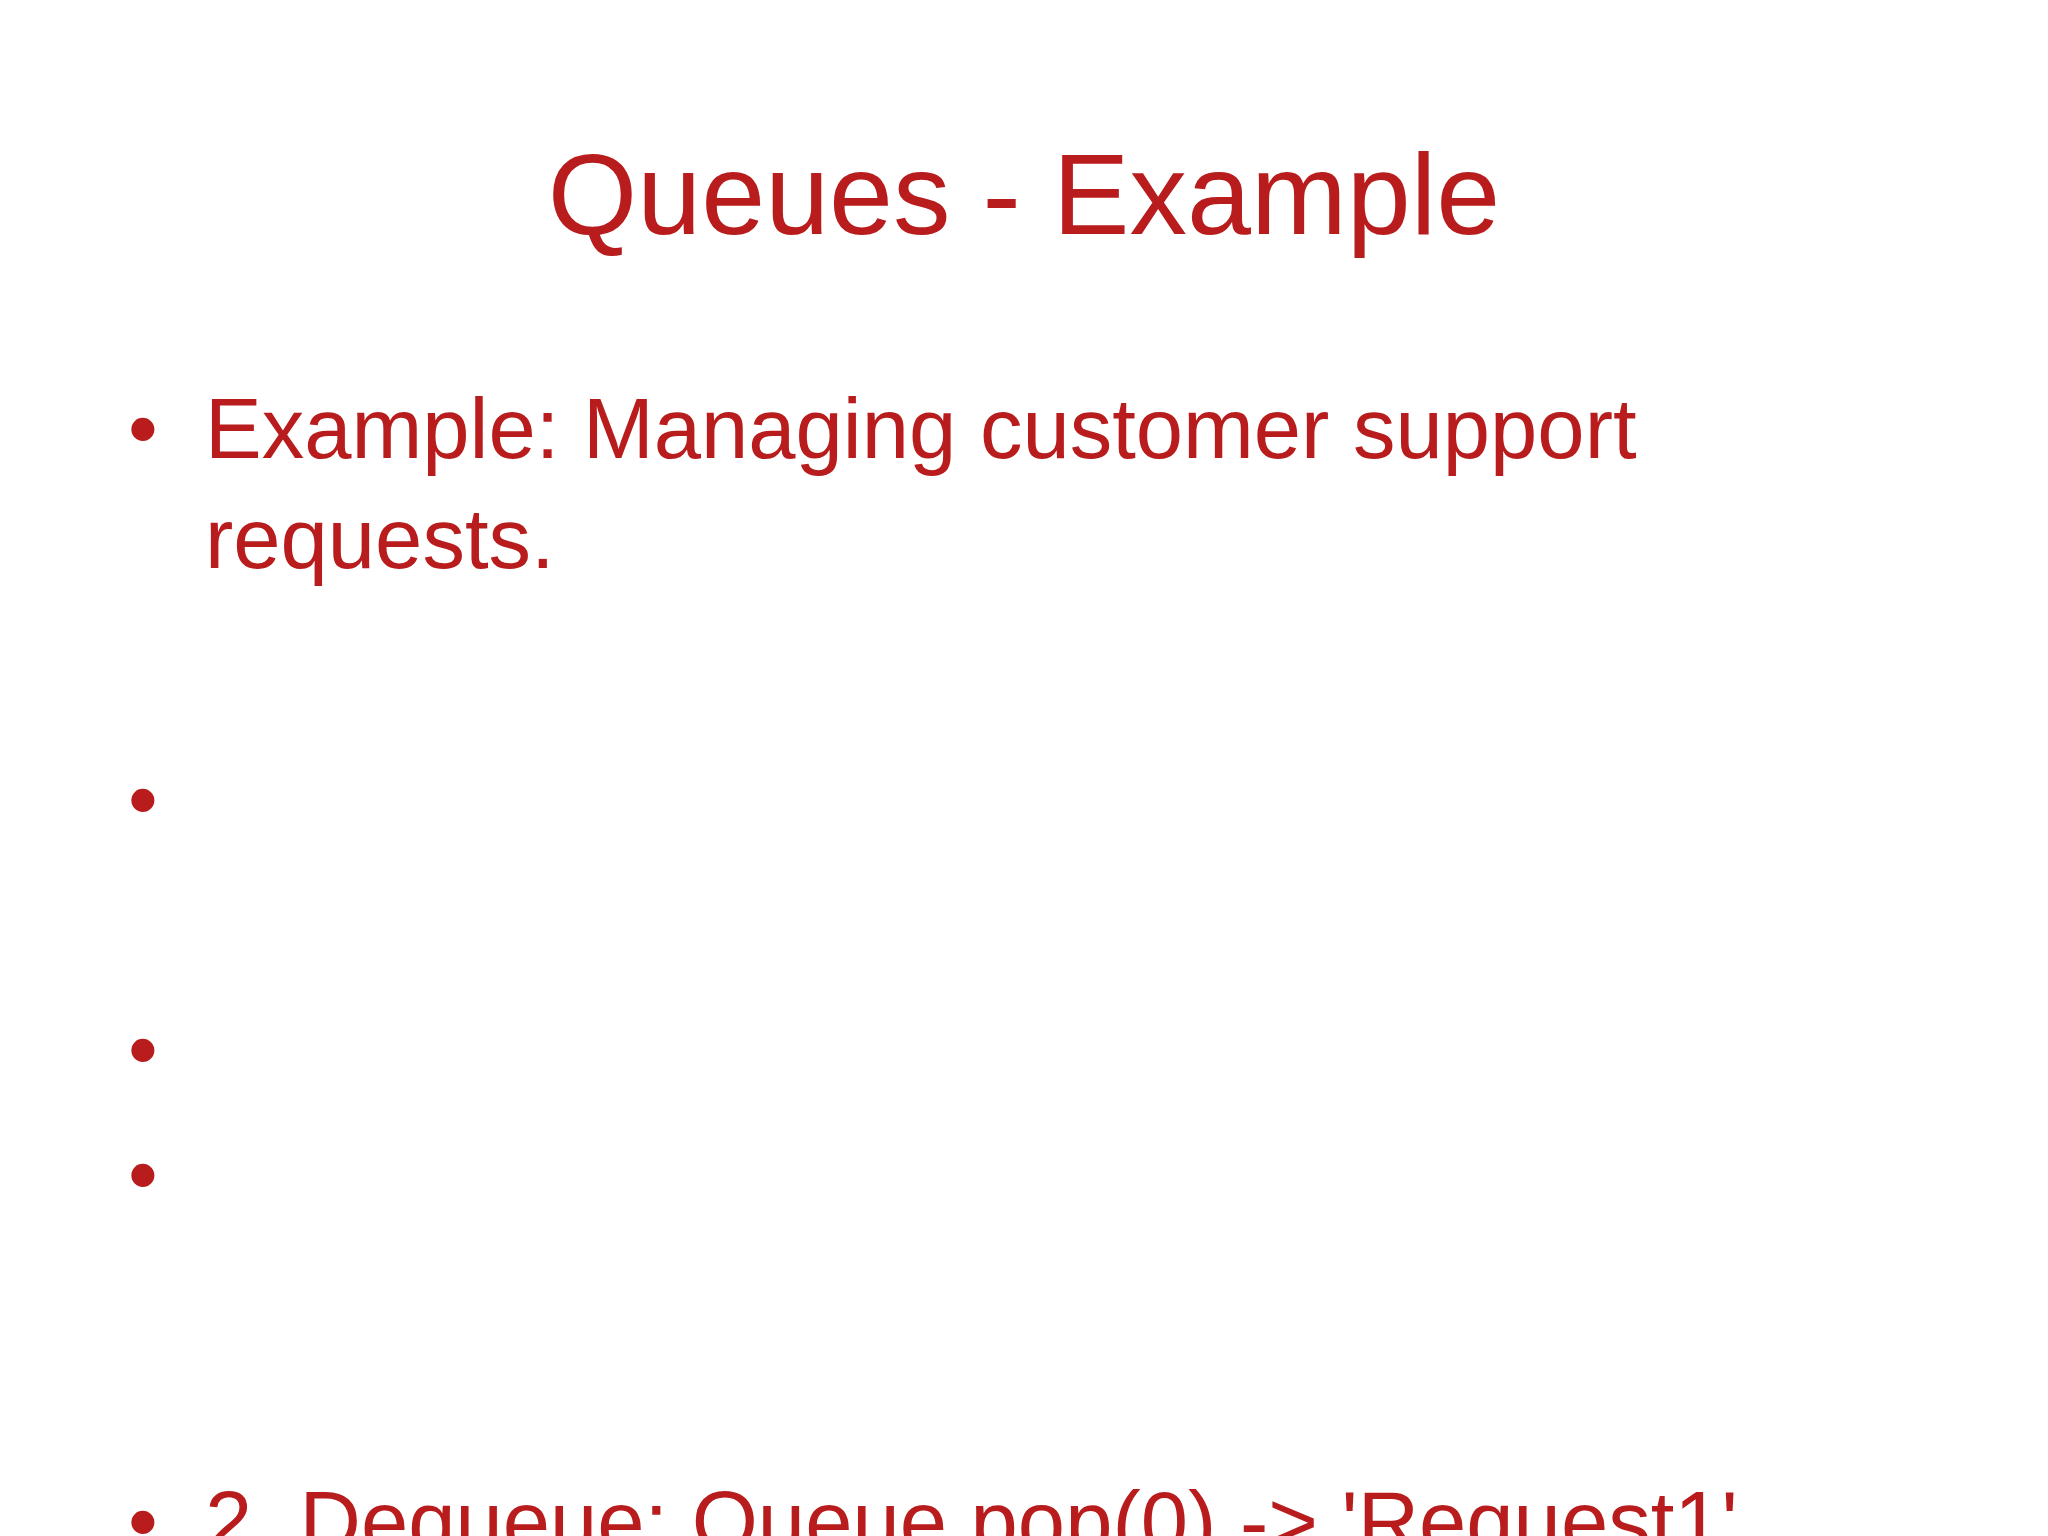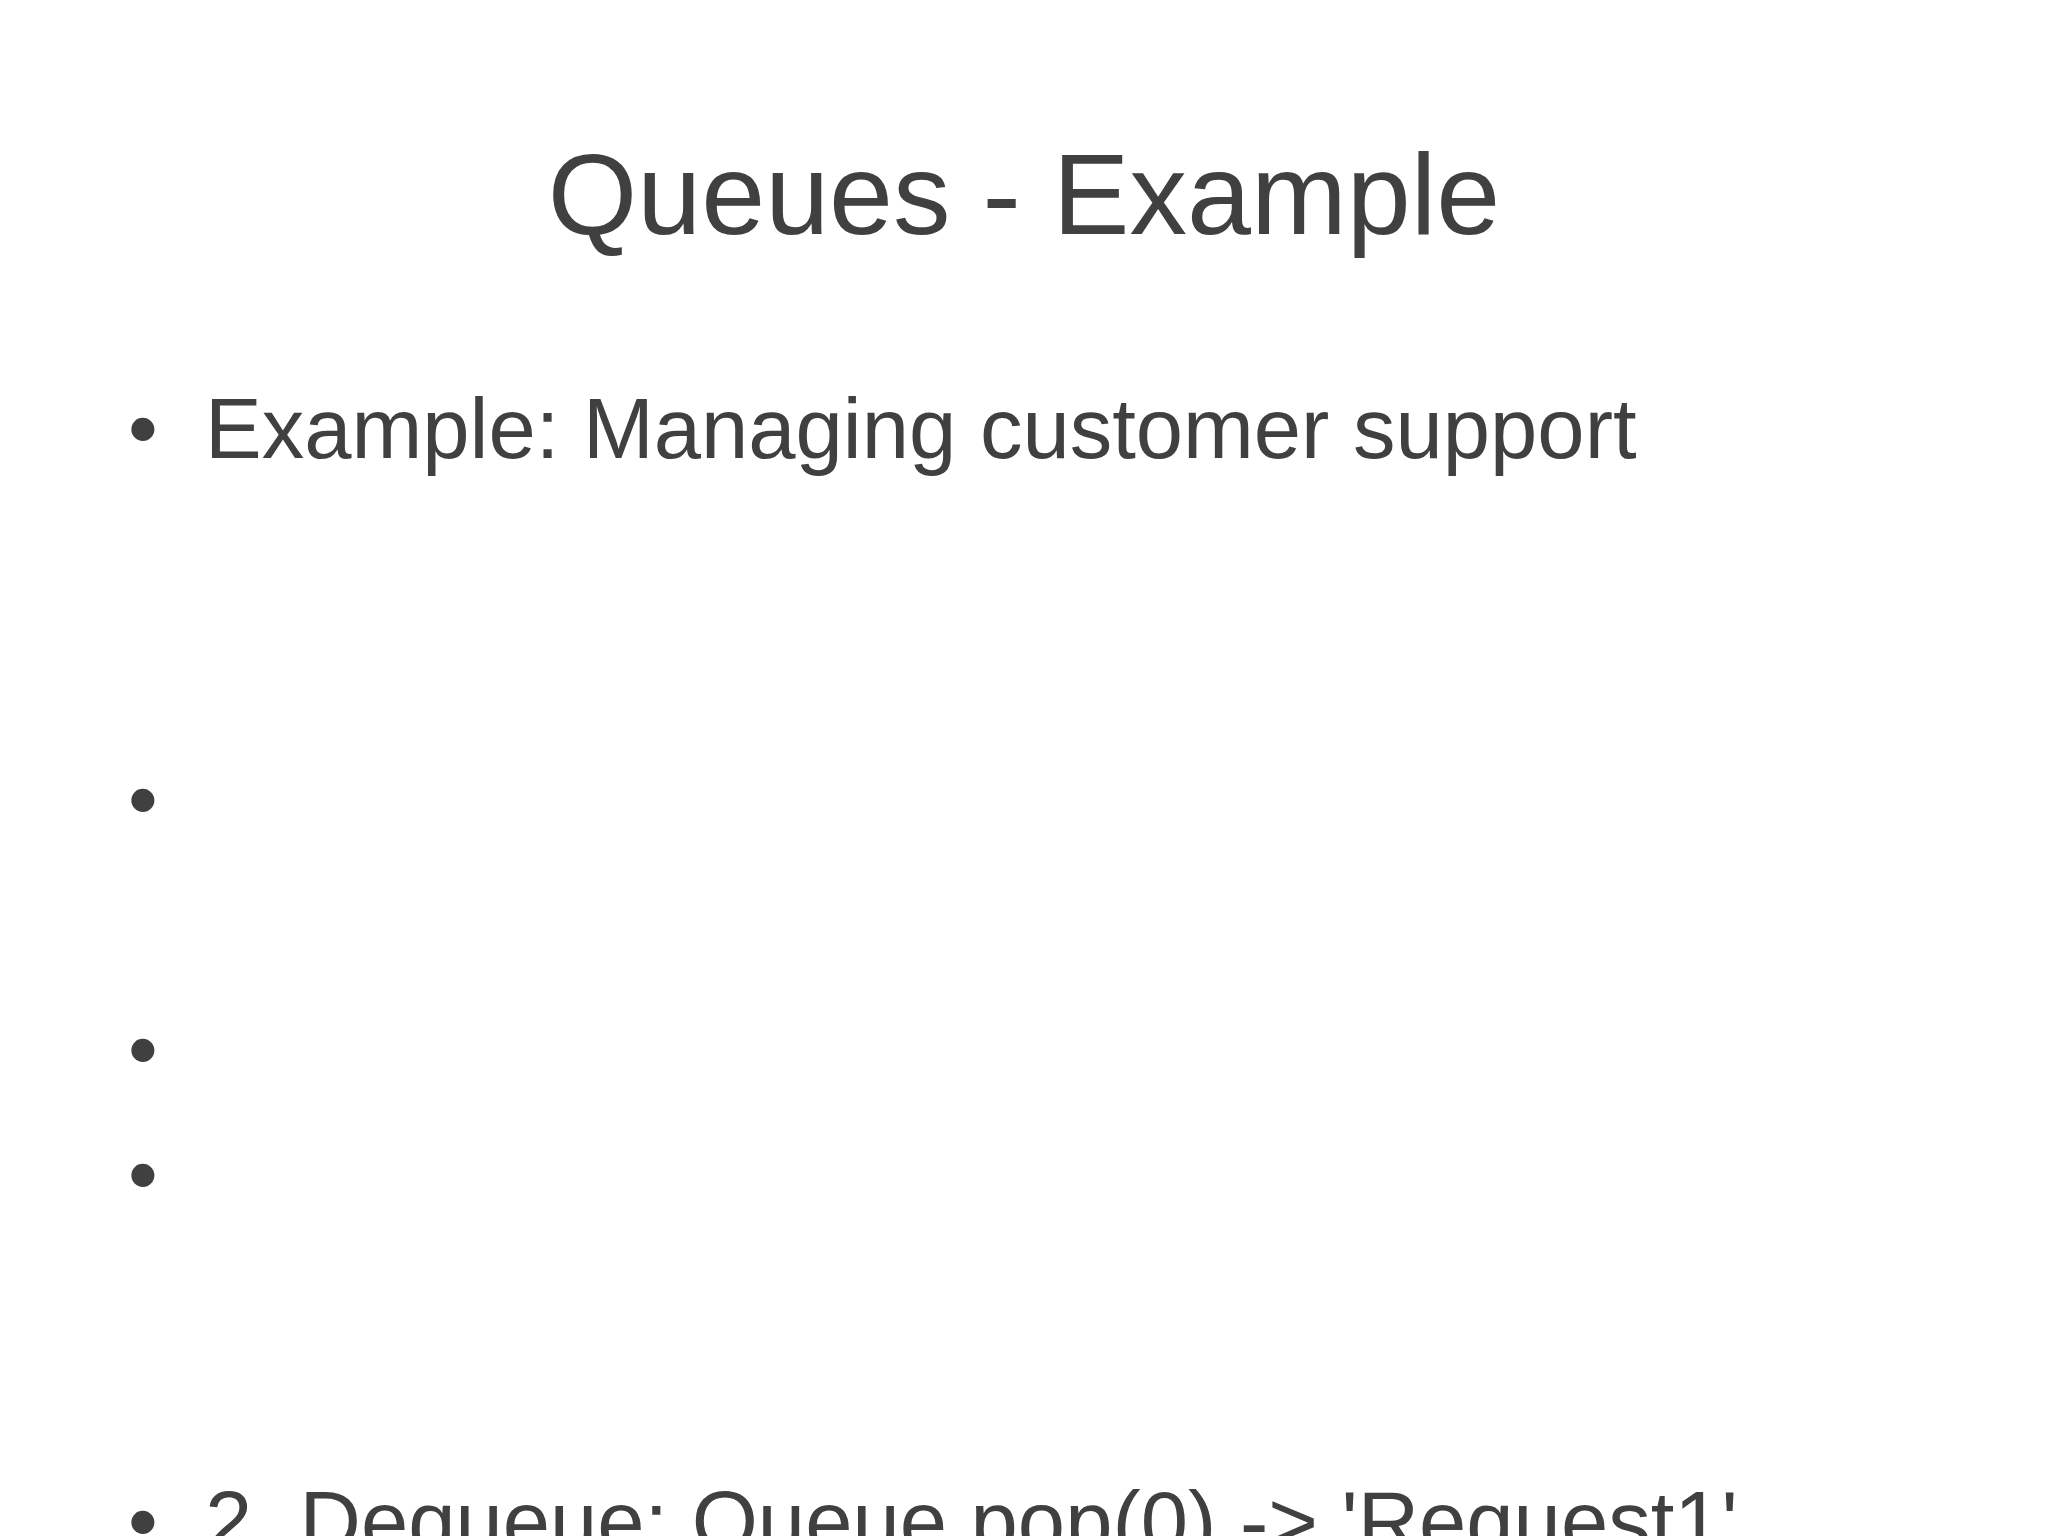--- a/index.html
+++ b/index.html
@@ -7,21 +7,21 @@
     padding: 0;
     background: #ffffff;
   }
   .slide {
     position: relative;
     width: 2048px;
     height: 1536px;
     background: #ffffff;
     overflow: hidden;
     font-family: "Liberation Sans", sans-serif;
-    color: #404040;
+    color: #b91c1c;
   }
   .slide-title {
     position: absolute;
     top: 125px;
     left: 0;
     width: 100%;
     text-align: center;
     font-size: 115px;
     line-height: 138px;
     font-weight: 400;
@@ -54,20 +54,21 @@
 </head>
 <body>
 
 <div class="slide">
 
   <div class="slide-title">Queues - Example</div>
 
   <div class="bullet b1">
     <span class="dot">•</span>
     <div class="line">Example: Managing customer support</div>
+    <div class="line">requests.</div>
   </div>
 
   <div class="bullet b2">
     <span class="dot">•</span>
   </div>
 
   <div class="bullet b3">
     <span class="dot">•</span>
   </div>
 

